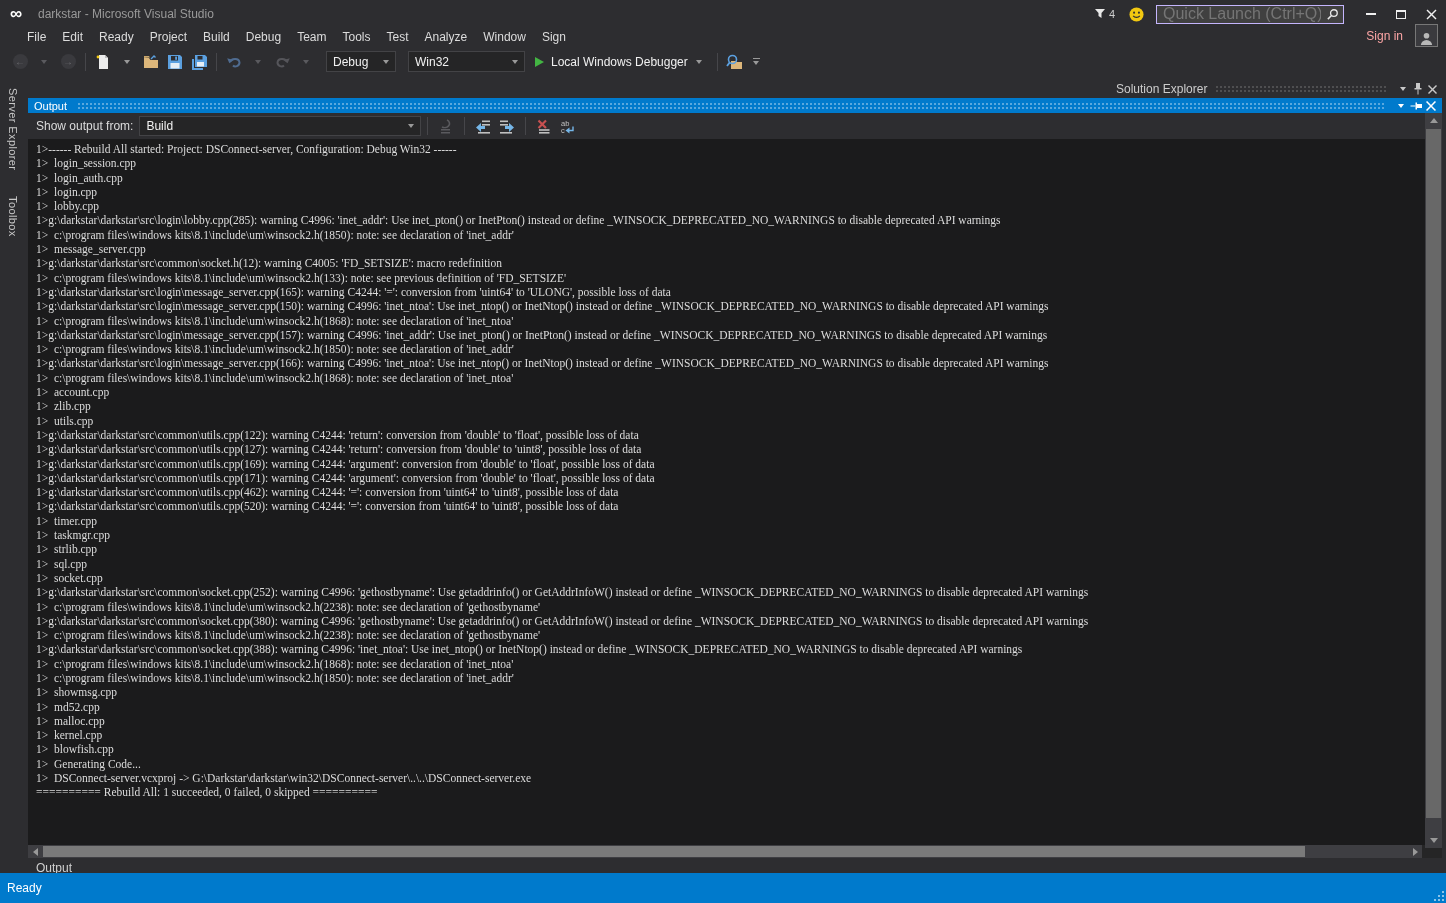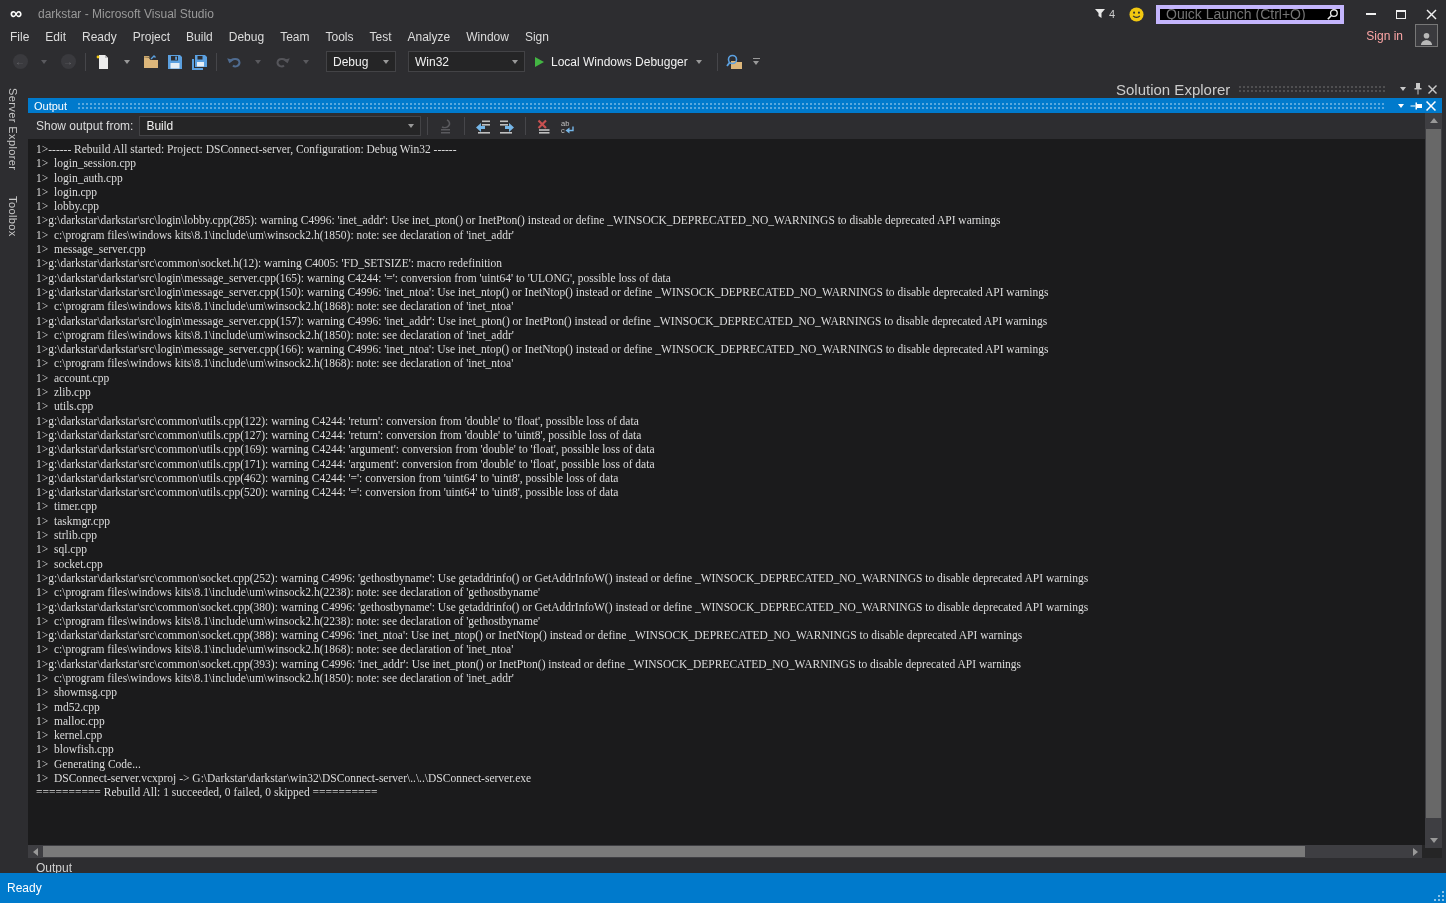--- a/index.html
+++ b/index.html
@@ -9,31 +9,31 @@
 
   
   .titlebar { position:absolute; top:0; left:0; right:0; height:28px; display:flex; align-items:center; }
   .vs-logo { width:20px; margin:0 8px 0 10px; font-size:17px; font-weight:bold; color:#ffffff; line-height:24px; }
   .win-title { font-size:12px; color:#999999; }
   .tb-right { position:absolute; right:0; top:0; height:28px; display:flex; align-items:center; }
   .flag-wrap { display:flex; align-items:center; margin-right:14px; cursor:default; }
   .flag-count { font-size:11px; color:#cccccc; margin-left:3px; }
   .smiley { margin-right:12px; }
   .ql { position:relative; width:188px; height:19px; margin-right:12px; }
-  .ql input { width:100%; height:100%; background:#000000; border:4px solid #c4b5fd; color:#999;
-              font-size:14px; padding:0 22px 0 6px; font-family:"Liberation Sans",sans-serif; outline:none; }
+  .ql input { width:100%; height:100%; background:#404040; border:1px solid #c4b5fd; color:#999;
+              font-size:16px; padding:0 22px 0 6px; font-family:"Liberation Sans",sans-serif; outline:none; }
   .ql svg { position:absolute; right:5px; top:3px; }
   .winbtn { width:30px; height:22px; display:flex; align-items:center; justify-content:center; }
   .min-glyph { width:10px; height:2px; background:#f0f0f0; }
   .max-glyph { width:10px; height:9px; border:1px solid #f0f0f0; border-top-width:2px; }
   .x-glyph line { stroke:#f0f0f0; stroke-width:1.4; }
 
   
   .menubar { position:absolute; top:28px; left:0; right:0; height:19px; display:flex; align-items:center; font-size:12px; }
-  .menubar ul { display:flex; list-style:none; margin-left:2px; }
+  .menubar ul { display:flex; list-style:none; margin-left:19px; }
   .menubar li { padding:0 8px; height:19px; line-height:19px; color:#dcdcdc; cursor:default; }
   .menu-right { position:absolute; right:8px; top:-4px; display:flex; align-items:center; gap:12px; }
   .signin { font-size:12px; color:#fca5a5; cursor:pointer; }
   .avatar { width:23px; height:23px; border:1px solid #777; background:#3a3a3e; display:flex; align-items:flex-end; justify-content:center; }
 
   
   .toolbar { position:absolute; top:47px; left:0; right:0; height:29px; display:flex; align-items:center; padding-left:8px; }
   .tbtn { height:22px; min-width:22px; display:flex; align-items:center; justify-content:center; margin:0 1px; cursor:pointer; }
   .tsep { width:1px; height:18px; background:#46464a; margin:0 5px; }
   .caret { width:0; height:0; border-left:3px solid transparent; border-right:3px solid transparent; border-top:4px solid #999; }
@@ -49,21 +49,21 @@
   .overflow { display:flex; flex-direction:column; align-items:center; gap:2px; margin-left:6px; cursor:pointer; }
   .overflow .bar { width:7px; height:1px; background:#999; }
 
   
   .side-strip { position:absolute; top:76px; left:0; width:28px; bottom:45px; }
   .side-tab { writing-mode:vertical-rl; text-orientation:mixed; font-size:11px; color:#c8c8c8;
               padding:8px 0; margin:4px 0 10px 7px; cursor:pointer; letter-spacing:.4px; }
 
   
   .se-header { position:absolute; top:80px; left:1110px; right:0; height:18px; display:flex; align-items:center;
-               font-size:15px; color:#cccccc; padding:0 6px 0 6px; }
+               font-size:12px; color:#cccccc; padding:0 6px 0 6px; }
   .se-title { margin-right:8px; white-space:nowrap; }
   .dots { flex:1; height:8px; background-image:radial-gradient(rgba(255,255,255,.16) 1px, transparent 1px);
           background-size:4px 4px; margin-right:8px; }
   .hdr-btn { display:flex; align-items:center; justify-content:center; width:15px; height:14px; cursor:pointer; }
   .pin-svg { display:block; }
   .pin-rot { transform:rotate(90deg); }
 
   
   .output-panel { position:absolute; top:98px; left:28px; right:4px; bottom:45px; background:#252526; }
   .out-header { position:absolute; top:0; left:0; right:0; height:15px; background:#007acc; display:flex;
@@ -363,20 +363,21 @@
 
     <div class="out-line">1&gt;------ Rebuild All started: Project: DSConnect-server, Configuration: Debug Win32 ------</div>
         <div class="out-line">1&gt;  login_session.cpp</div>
         <div class="out-line">1&gt;  login_auth.cpp</div>
         <div class="out-line">1&gt;  login.cpp</div>
         <div class="out-line">1&gt;  lobby.cpp</div>
         <div class="out-line">1&gt;g:\darkstar\darkstar\src\login\lobby.cpp(285): warning C4996: 'inet_addr': Use inet_pton() or InetPton() instead or define _WINSOCK_DEPRECATED_NO_WARNINGS to disable deprecated API warnings</div>
         <div class="out-line">1&gt;  c:\program files\windows kits\8.1\include\um\winsock2.h(1850): note: see declaration of 'inet_addr'</div>
         <div class="out-line">1&gt;  message_server.cpp</div>
         <div class="out-line">1&gt;g:\darkstar\darkstar\src\common\socket.h(12): warning C4005: 'FD_SETSIZE': macro redefinition</div>
+        <div class="out-line">1&gt;  c:\program files\windows kits\8.1\include\um\winsock2.h(133): note: see previous definition of 'FD_SETSIZE'</div>
         <div class="out-line">1&gt;g:\darkstar\darkstar\src\login\message_server.cpp(165): warning C4244: '=': conversion from 'uint64' to 'ULONG', possible loss of data</div>
         <div class="out-line">1&gt;g:\darkstar\darkstar\src\login\message_server.cpp(150): warning C4996: 'inet_ntoa': Use inet_ntop() or InetNtop() instead or define _WINSOCK_DEPRECATED_NO_WARNINGS to disable deprecated API warnings</div>
         <div class="out-line">1&gt;  c:\program files\windows kits\8.1\include\um\winsock2.h(1868): note: see declaration of 'inet_ntoa'</div>
         <div class="out-line">1&gt;g:\darkstar\darkstar\src\login\message_server.cpp(157): warning C4996: 'inet_addr': Use inet_pton() or InetPton() instead or define _WINSOCK_DEPRECATED_NO_WARNINGS to disable deprecated API warnings</div>
         <div class="out-line">1&gt;  c:\program files\windows kits\8.1\include\um\winsock2.h(1850): note: see declaration of 'inet_addr'</div>
         <div class="out-line">1&gt;g:\darkstar\darkstar\src\login\message_server.cpp(166): warning C4996: 'inet_ntoa': Use inet_ntop() or InetNtop() instead or define _WINSOCK_DEPRECATED_NO_WARNINGS to disable deprecated API warnings</div>
         <div class="out-line">1&gt;  c:\program files\windows kits\8.1\include\um\winsock2.h(1868): note: see declaration of 'inet_ntoa'</div>
         <div class="out-line">1&gt;  account.cpp</div>
         <div class="out-line">1&gt;  zlib.cpp</div>
         <div class="out-line">1&gt;  utils.cpp</div>
@@ -390,21 +391,20 @@
         <div class="out-line">1&gt;  taskmgr.cpp</div>
         <div class="out-line">1&gt;  strlib.cpp</div>
         <div class="out-line">1&gt;  sql.cpp</div>
         <div class="out-line">1&gt;  socket.cpp</div>
         <div class="out-line">1&gt;g:\darkstar\darkstar\src\common\socket.cpp(252): warning C4996: 'gethostbyname': Use getaddrinfo() or GetAddrInfoW() instead or define _WINSOCK_DEPRECATED_NO_WARNINGS to disable deprecated API warnings</div>
         <div class="out-line">1&gt;  c:\program files\windows kits\8.1\include\um\winsock2.h(2238): note: see declaration of 'gethostbyname'</div>
         <div class="out-line">1&gt;g:\darkstar\darkstar\src\common\socket.cpp(380): warning C4996: 'gethostbyname': Use getaddrinfo() or GetAddrInfoW() instead or define _WINSOCK_DEPRECATED_NO_WARNINGS to disable deprecated API warnings</div>
         <div class="out-line">1&gt;  c:\program files\windows kits\8.1\include\um\winsock2.h(2238): note: see declaration of 'gethostbyname'</div>
         <div class="out-line">1&gt;g:\darkstar\darkstar\src\common\socket.cpp(388): warning C4996: 'inet_ntoa': Use inet_ntop() or InetNtop() instead or define _WINSOCK_DEPRECATED_NO_WARNINGS to disable deprecated API warnings</div>
         <div class="out-line">1&gt;  c:\program files\windows kits\8.1\include\um\winsock2.h(1868): note: see declaration of 'inet_ntoa'</div>
-        <div class="out-line">1&gt;g:\darkstar\darkstar\src\common\socket.cpp(393): warning C4996: 'inet_addr': Use inet_pton() or InetPton() instead or define _WINSOCK_DEPRECATED_NO_WARNINGS to disable deprecated API warnings</div>
         <div class="out-line">1&gt;  c:\program files\windows kits\8.1\include\um\winsock2.h(1850): note: see declaration of 'inet_addr'</div>
         <div class="out-line">1&gt;  showmsg.cpp</div>
         <div class="out-line">1&gt;  md52.cpp</div>
         <div class="out-line">1&gt;  malloc.cpp</div>
         <div class="out-line">1&gt;  kernel.cpp</div>
         <div class="out-line">1&gt;  blowfish.cpp</div>
         <div class="out-line">1&gt;  Generating Code...</div>
         <div class="out-line">1&gt;  DSConnect-server.vcxproj -&gt; G:\Darkstar\darkstar\win32\DSConnect-server\..\..\DSConnect-server.exe</div>
         <div class="out-line">========== Rebuild All: 1 succeeded, 0 failed, 0 skipped ==========</div>
       </div>

